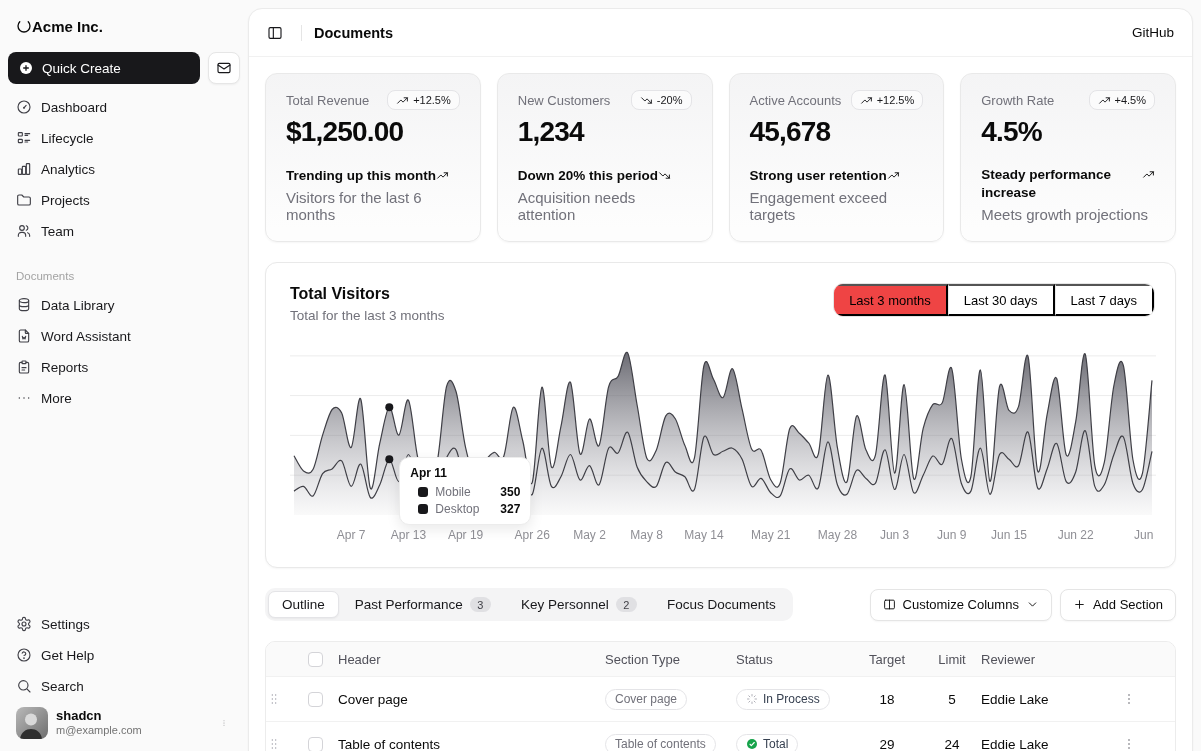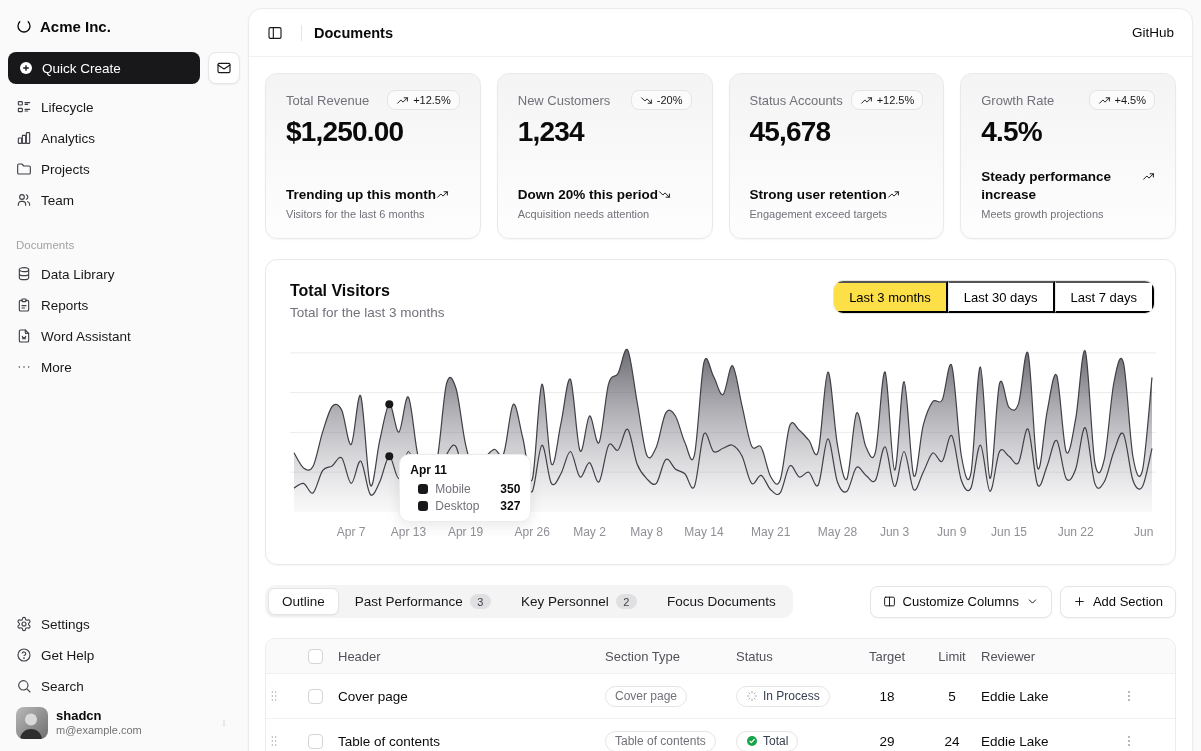--- a/index.html
+++ b/index.html
@@ -2,21 +2,21 @@
 <html><head>
 <meta charset="utf-8">
 <style>
   * { box-sizing:border-box; margin:0; padding:0; }
   html,body { width:1201px; height:751px; }
   body { background:#fafafa; font-family:"Liberation Sans",sans-serif; color:#0a0a0a; overflow:hidden; }
   .app { display:flex; height:100%; }
 
   
   .sidebar { width:248px; flex:none; display:flex; flex-direction:column; padding:10px 8px 12px; }
-  .brand { display:flex; align-items:center; gap:8px; padding:4px 8px; font-weight:700; font-size:15px; height:32px; }
+  .brand { display:flex; align-items:center; padding:4px 8px; font-weight:700; font-size:15px; height:32px; }
   .qc-row { display:flex; gap:8px; align-items:center; margin-top:10px; }
   .qc-btn { flex:1; display:flex; align-items:center; gap:8px; background:#18181b; color:#fff; height:32px; border-radius:8px; padding:0 10px; font-size:13.5px; font-weight:500; border:none; cursor:pointer; }
   .mail-btn { width:32px; height:32px; flex:none; border-radius:8px; border:1px solid #e6e6e6; background:#fff; display:flex; align-items:center; justify-content:center; box-shadow:0 1px 2px rgba(0,0,0,.05); cursor:pointer; color:#18181b; }
   .nav { display:flex; flex-direction:column; gap:1px; margin-top:8px; }
   .nav-item { display:flex; align-items:center; gap:9px; height:30px; padding:0 8px; border-radius:8px; font-size:13.5px; color:#18181b; cursor:pointer; }
   .nav-item .icon { color:#3f3f46; }
   .group-label { font-size:11.5px; color:#a3a3a3; padding:0 8px; margin:24px 0 8px; }
   .sidebar-spacer { flex:1; }
   .user-row { display:flex; align-items:center; gap:8px; padding:6px 8px 0; }
   .avatar { width:32px; height:32px; border-radius:8px; overflow:hidden; flex:none; }
@@ -42,30 +42,30 @@
   
   .cards { display:grid; grid-template-columns:repeat(4,1fr); gap:16px; }
   .stat-card { border:1px solid #e9e9e9; border-radius:12px; background:linear-gradient(180deg,#f4f4f5 0%,#fdfdfd 92%); padding:16px 20px 18px; display:flex; flex-direction:column; min-height:166px; box-shadow:0 1px 2px rgba(0,0,0,.04); }
   .stat-top { display:flex; justify-content:space-between; align-items:flex-start; gap:6px; }
   .stat-title { font-size:13px; color:#71717a; padding-top:3px; }
   .pill-badge { display:inline-flex; align-items:center; gap:4px; border:1px solid #e4e4e7; border-radius:8px; background:rgba(255,255,255,.6); padding:2.5px 8px; font-size:11px; font-weight:500; color:#18181b; white-space:nowrap; }
   .stat-value { font-size:28px; font-weight:700; letter-spacing:-0.8px; margin-top:6px; }
   .stat-footer { margin-top:auto; display:flex; flex-direction:column; gap:4px; padding-top:18px; }
   .stat-line1 { display:flex; align-items:flex-start; font-size:13.5px; font-weight:600; line-height:1.35; }
   .stat-line1 .txt { flex:0 1 auto; }
-  .stat-line2 { font-size:11px; color:#71717a; }
+  .stat-line2 { font-size:15px; color:#71717a; }
 
   
   .chart-card { border:1px solid #e9e9e9; border-radius:12px; background:#fff; padding:22px 24px 14px; position:relative; box-shadow:0 1px 2px rgba(0,0,0,.04); }
   .chart-title { font-size:16px; font-weight:700; }
   .chart-sub { font-size:13.5px; color:#71717a; margin-top:5px; }
   .range-toggle { position:absolute; top:20px; right:20px; display:flex; border:1px solid #e5e5e5; border-radius:10px; overflow:hidden; background:#fff; }
   .range-opt { padding:0 15px; height:32px; display:flex; align-items:center; font-size:13px; font-weight:500; border-left:1px solid #e9e9e9; cursor:pointer; background:#fff; }
   .range-opt:first-child { border-left:none; }
-  .range-opt.active { background:#fde047; }
+  .range-opt.active { background:#ef4444; }
   .chart-wrap { position:relative; margin-top:16px; }
   .tooltip { position:absolute; background:#fff; border:1px solid #ececec; border-radius:10px; box-shadow:0 4px 14px rgba(0,0,0,.09); padding:8px 10px; min-width:110px; z-index:3; }
   .tt-title { font-size:12px; font-weight:600; margin-bottom:5px; }
   .tt-row { display:flex; align-items:center; gap:7px; font-size:12px; margin-top:3px;margin-left:8px; }
   .tt-swatch { width:10px; height:10px; border-radius:3px; background:#18181b; flex:none; }
   .tt-label { color:#71717a; }
   .tt-val { margin-left:auto; font-weight:600; font-variant-numeric:tabular-nums; padding-left:14px; }
 
   
   .tabs-row { display:flex; align-items:center; }
@@ -121,20 +121,30 @@
               <path d="M3 7.5l9 6 9-6"></path>
             </svg>
         </span>
       </button>
     </div>
 
     <nav class="nav">
       <div class="nav-item">
         <span class="icon">
             <svg viewBox="0 0 24 24">
+              <circle cx="12" cy="12" r="9"></circle>
+              <path d="M12 13.2l3.2-3.7"></path>
+              <circle cx="12" cy="13.2" r="0.6" fill="currentColor"></circle>
+            </svg>
+          </span>
+        <span>Dashboard</span>
+      </div>
+      <div class="nav-item">
+        <span class="icon">
+            <svg viewBox="0 0 24 24">
               <rect x="3.5" y="4" width="6" height="5" rx="1"></rect>
               <rect x="3.5" y="14" width="6" height="5" rx="1"></rect>
               <path d="M13.5 5.5h7M13.5 8h4M13.5 15.5h7M13.5 18h4"></path>
             </svg>
           </span>
         <span>Lifecycle</span>
       </div>
       <div class="nav-item">
         <span class="icon">
             <svg viewBox="0 0 24 24">
@@ -171,36 +181,36 @@
             <svg viewBox="0 0 24 24">
               <ellipse cx="12" cy="5.5" rx="7" ry="3"></ellipse>
               <path d="M5 5.5v6c0 1.66 3.13 3 7 3s7-1.34 7-3v-6M5 11.5v6c0 1.66 3.13 3 7 3s7-1.34 7-3v-6"></path>
             </svg>
           </span>
         <span>Data Library</span>
       </div>
       <div class="nav-item">
         <span class="icon">
             <svg viewBox="0 0 24 24">
+              <path d="M14 3v4a1 1 0 0 0 1 1h4"></path>
+              <path d="M17 21H7a2 2 0 0 1-2-2V5a2 2 0 0 1 2-2h7l5 5v11a2 2 0 0 1-2 2z"></path>
+              <path d="M9.5 12.5l1 4 1.5-2.6 1.5 2.6 1-4"></path>
+            </svg>
+          </span>
+        <span>Word Assistant</span>
+      </div>
+      <div class="nav-item">
+        <span class="icon">
+            <svg viewBox="0 0 24 24">
               <path d="M9 5H7a2 2 0 0 0-2 2v12a2 2 0 0 0 2 2h10a2 2 0 0 0 2-2V7a2 2 0 0 0-2-2h-2"></path>
               <rect x="9" y="3" width="6" height="4" rx="1"></rect>
               <path d="M9 13h6M9 16.5h4"></path>
             </svg>
           </span>
         <span>Reports</span>
-      </div>
-      <div class="nav-item">
-        <span class="icon">
-            <svg viewBox="0 0 24 24">
-              <path d="M14 3v4a1 1 0 0 0 1 1h4"></path>
-              <path d="M17 21H7a2 2 0 0 1-2-2V5a2 2 0 0 1 2-2h7l5 5v11a2 2 0 0 1-2 2z"></path>
-              <path d="M9.5 12.5l1 4 1.5-2.6 1.5 2.6 1-4"></path>
-            </svg>
-          </span>
-        <span>Word Assistant</span>
       </div>
       <div class="nav-item">
         <span class="icon">
             <svg viewBox="0 0 24 24">
               <circle cx="5" cy="12" r="1.1" fill="currentColor" stroke="none"></circle>
               <circle cx="12" cy="12" r="1.1" fill="currentColor" stroke="none"></circle>
               <circle cx="19" cy="12" r="1.1" fill="currentColor" stroke="none"></circle>
             </svg>
           </span>
         <span>More</span>
@@ -337,21 +347,21 @@
                     <path d="M21 11v6h-6"></path>
                   </svg>
                 </span>
             </div>
             <div class="stat-line2">Acquisition needs attention</div>
           </div>
         </article>
 
         <article class="stat-card">
           <div class="stat-top">
-            <span class="stat-title">Status Accounts</span>
+            <span class="stat-title">Active Accounts</span>
             <span class="pill-badge">
               <span class="icon sm">
                   <svg viewBox="0 0 24 24">
                     <path d="M3 17l6-6 4 4 8-8"></path>
                     <path d="M15 7h6v6"></path>
                   </svg>
                 </span>
               <span>+12.5%</span>
             </span>
           </div>

